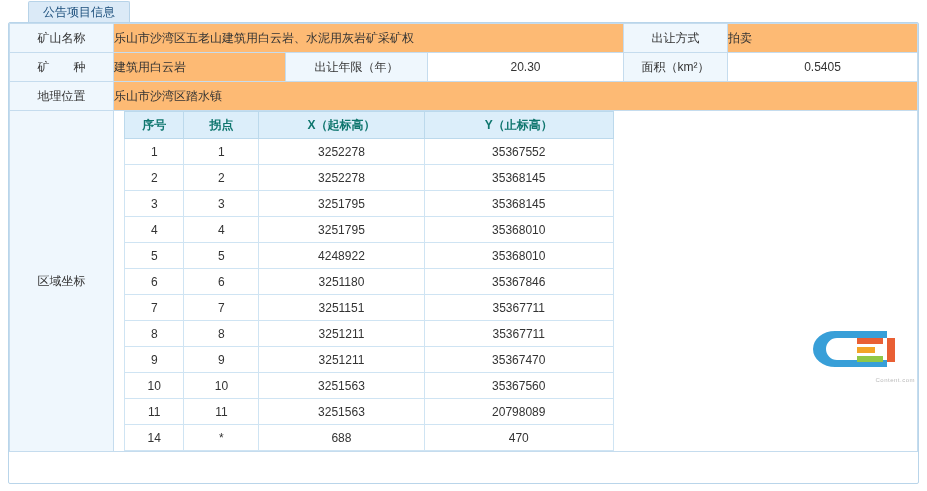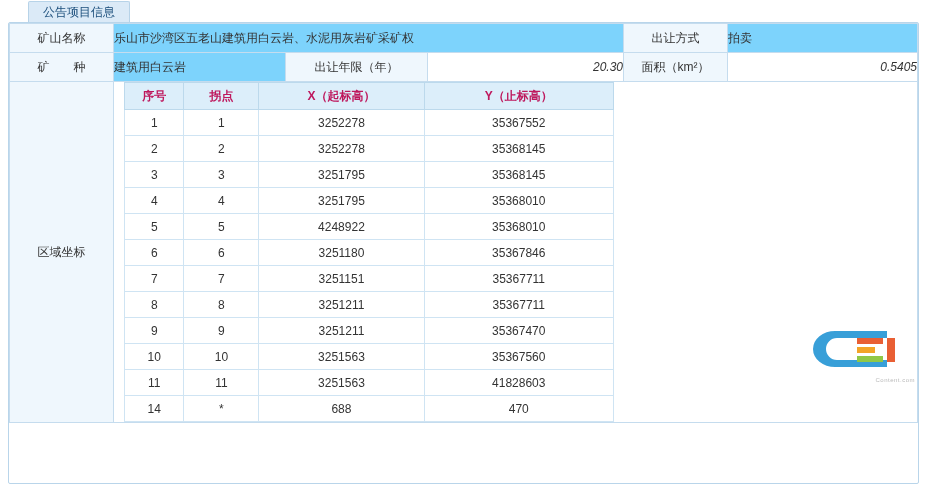--- a/index.html
+++ b/index.html
@@ -68,30 +68,29 @@
     vertical-align: middle;
     margin-top: 40px;
   }
   .lbl {
     background: #eff7fd;
     text-align: center;
     color: #333333;
     white-space: nowrap;
   }
   .val {
-    background: #7dd3fc;
+    background: #fdba74;
     text-align: left;
     padding-left: 14px;
   }
   .val-num {
     background: #ffffff;
-    text-align: right;
+    text-align: center;
     padding-left: 14px;
     font-family: "Liberation Sans", sans-serif;
-    font-style: italic;
   }
 
   
   .coord-label {
     background: #eff7fd;
     text-align: center;
     vertical-align: middle;
     width: 104px;
   }
   .coord-wrap {
@@ -102,21 +101,21 @@
     border-collapse: collapse;
     margin-left: 10px;
     width: 490px;
     table-layout: fixed;
   }
   table.coords th {
     background: #dceefa;
     border: 1px solid #bcd9ec;
     font-size: 12px;
     font-weight: bold;
-    color: #be185d;
+    color: #0f766e;
     height: 24px;
     text-align: center;
   }
   table.coords td {
     border: 1px solid #cfe4f3;
     height: 23px;
     font-size: 12px;
     text-align: center;
     color: #333333;
     background: #ffffff;
@@ -173,20 +172,24 @@
         </tr>
         <tr>
           <td class="lbl">矿　　种</td>
           <td class="val">建筑用白云岩</td>
           <td class="lbl">出让年限（年）</td>
           <td class="val-num">20.30</td>
           <td class="lbl">面积（km²）</td>
           <td class="val-num">0.5405</td>
         </tr>
         <tr>
+          <td class="lbl">地理位置</td>
+          <td class="val" colspan="5">乐山市沙湾区踏水镇</td>
+        </tr>
+        <tr>
           <td class="coord-label">区域坐标</td>
           <td class="coord-wrap" colspan="5">
             <table class="coords">
               <colgroup>
                 <col class="col-seq">
                 <col class="col-pt">
                 <col class="col-x">
                 <col class="col-y">
               </colgroup>
               <thead>
@@ -255,21 +258,21 @@
                 <tr>
                   <td>10</td>
                   <td>10</td>
                   <td>3251563</td>
                   <td>35367560</td>
                 </tr>
                 <tr>
                   <td>11</td>
                   <td>11</td>
                   <td>3251563</td>
-                  <td>41828603</td>
+                  <td>20798089</td>
                 </tr>
                 <tr>
                   <td>14</td>
                   <td>*</td>
                   <td>688</td>
                   <td>470</td>
                 </tr>
               </tbody>
             </table>
           </td>

